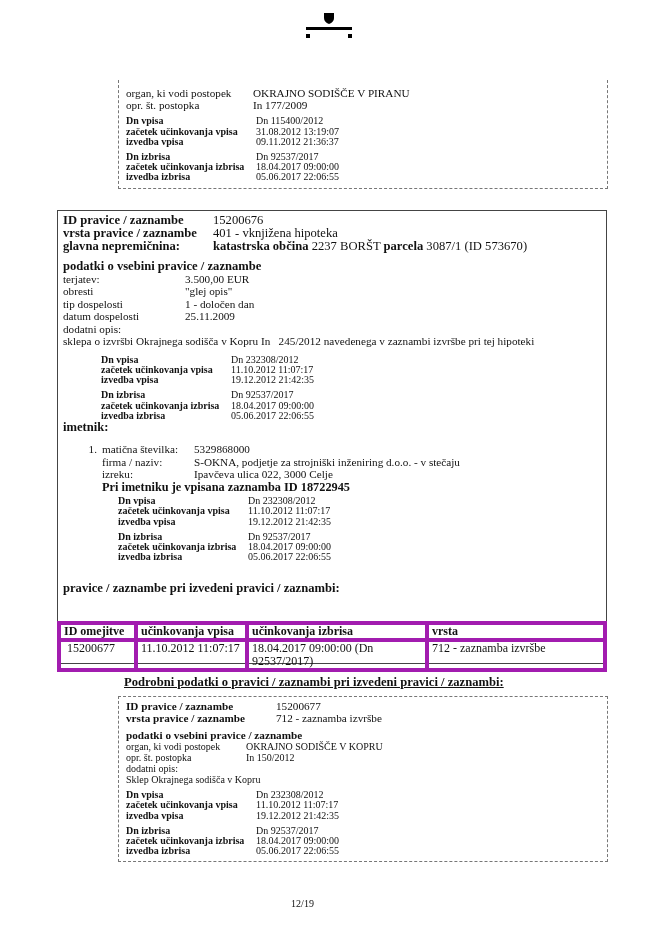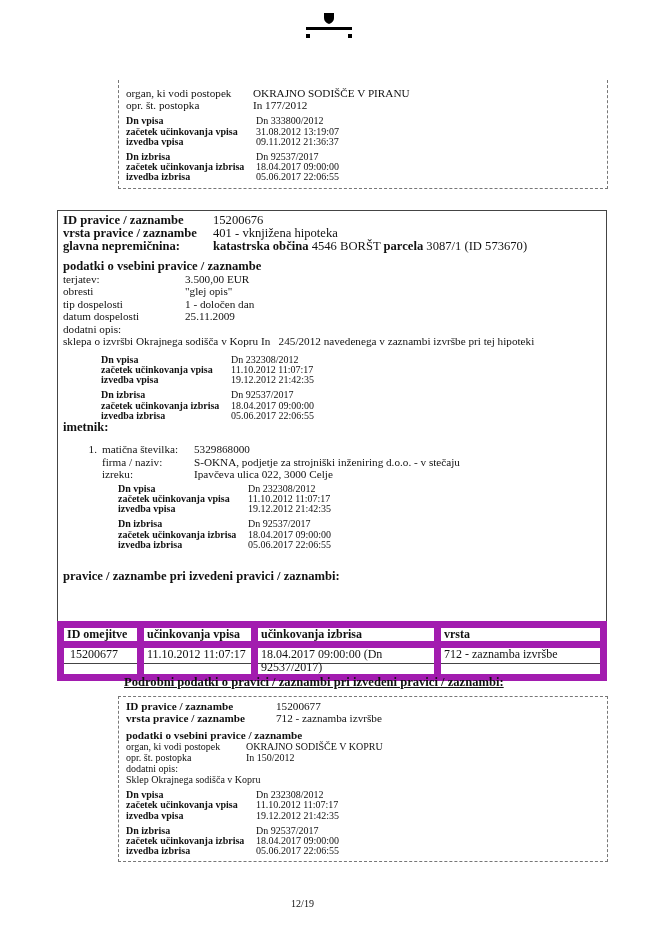--- a/index.html
+++ b/index.html
@@ -18,21 +18,21 @@
 
   
   #box-prev { left:118px; top:80px; width:488px; height:108px; border-top:none; }
   #box-prev .in { padding:7px 0 0 7px; }
 
   
   #box-main { left:57px; top:210px; width:548px; height:452px; }
   #box-main .in { padding:3px 0 0 5px; }
 
   table.rel { border-collapse:collapse; position:absolute; left:57px; top:621px; width:550px; }
-  table.rel th, table.rel td { border:7px solid #a21caf; padding:0 3px; vertical-align:top; text-align:left;
+  table.rel th, table.rel td { border:4px solid #a21caf; padding:0 3px; vertical-align:top; text-align:left;
      font-family:"Liberation Serif", serif; font-size:12px; line-height:13px; }
   table.rel th { font-weight:bold; }
 
   #detail-heading { left:124px; top:676px; font-weight:bold; text-decoration:underline; }
   #box-detail { left:118px; top:696px; width:488px; height:164px; }
   #box-detail .in { padding:3px 0 0 7px; }
 
   #page-num { left:0; width:605px; top:898px; text-align:center; font-size:10px; font-family:"Liberation Serif", serif; }
 </style>
 </head>
@@ -47,28 +47,28 @@
 
 <div id="box-prev" class="abs dash">
   <div class="in">
     <div class="md">
       <div class="row">
           <span style="width:127px">organ, ki vodi postopek</span>
           <span>OKRAJNO SODIŠČE V PIRANU</span>
         </div>
       <div class="row">
           <span style="width:127px">opr. št. postopka</span>
-          <span>In 177/2012</span>
+          <span>In 177/2009</span>
         </div>
     </div>
     <div class="gap"></div>
     <div class="sm">
       <div class="row">
           <span class="b" style="width:130px">Dn vpisa</span>
-          <span>Dn 333800/2012</span>
+          <span>Dn 115400/2012</span>
         </div>
       <div class="row">
           <span class="b" style="width:130px">začetek učinkovanja vpisa</span>
           <span>31.08.2012 13:19:07</span>
         </div>
       <div class="row">
           <span class="b" style="width:130px">izvedba vpisa</span>
           <span>09.11.2012 21:36:37</span>
         </div>
     </div>
@@ -96,21 +96,21 @@
       <div class="row">
           <span class="b" style="width:150px">ID pravice / zaznambe</span>
           <span>15200676</span>
         </div>
       <div class="row">
           <span class="b" style="width:150px">vrsta pravice / zaznambe</span>
           <span>401 - vknjižena hipoteka</span>
         </div>
       <div class="row">
           <span class="b" style="width:150px">glavna nepremičnina:</span>
-        <span><b>katastrska občina</b> <span>4546 BORŠT</span> <b>parcela</b> <span>3087/1 (ID 573670)</span></span>
+        <span><b>katastrska občina</b> <span>2237 BORŠT</span> <b>parcela</b> <span>3087/1 (ID 573670)</span></span>
         </div>
     </div>
     <div style="height:6px"></div>
     <div class="lg b">podatki o vsebini pravice / zaznambe</div>
     <div class="md" style="line-height:12.5px">
       <div class="row">
           <span style="width:122px">terjatev:</span>
           <span>3.500,00 EUR</span>
         </div>
       <div class="row">
@@ -168,20 +168,21 @@
             <span>5329868000</span>
           </div>
         <div class="row">
             <span style="width:92px">firma / naziv:</span>
             <span>S-OKNA, podjetje za strojniški inženiring d.o.o. - v stečaju</span>
           </div>
         <div class="row">
             <span style="width:92px">izreku:</span>
             <span>Ipavčeva ulica 022, 3000 Celje</span>
           </div>
+        <div class="b" style="font-size:12.3px">Pri imetniku je vpisana zaznamba ID 18722945</div>
         <div style="padding-left:16px; margin-top:3px">
           <div class="sm">
             <div class="row">
                 <span class="b" style="width:130px">Dn vpisa</span>
                 <span>Dn 232308/2012</span>
               </div>
             <div class="row">
                 <span class="b" style="width:130px">začetek učinkovanja vpisa</span>
                 <span>11.10.2012 11:07:17</span>
               </div>

